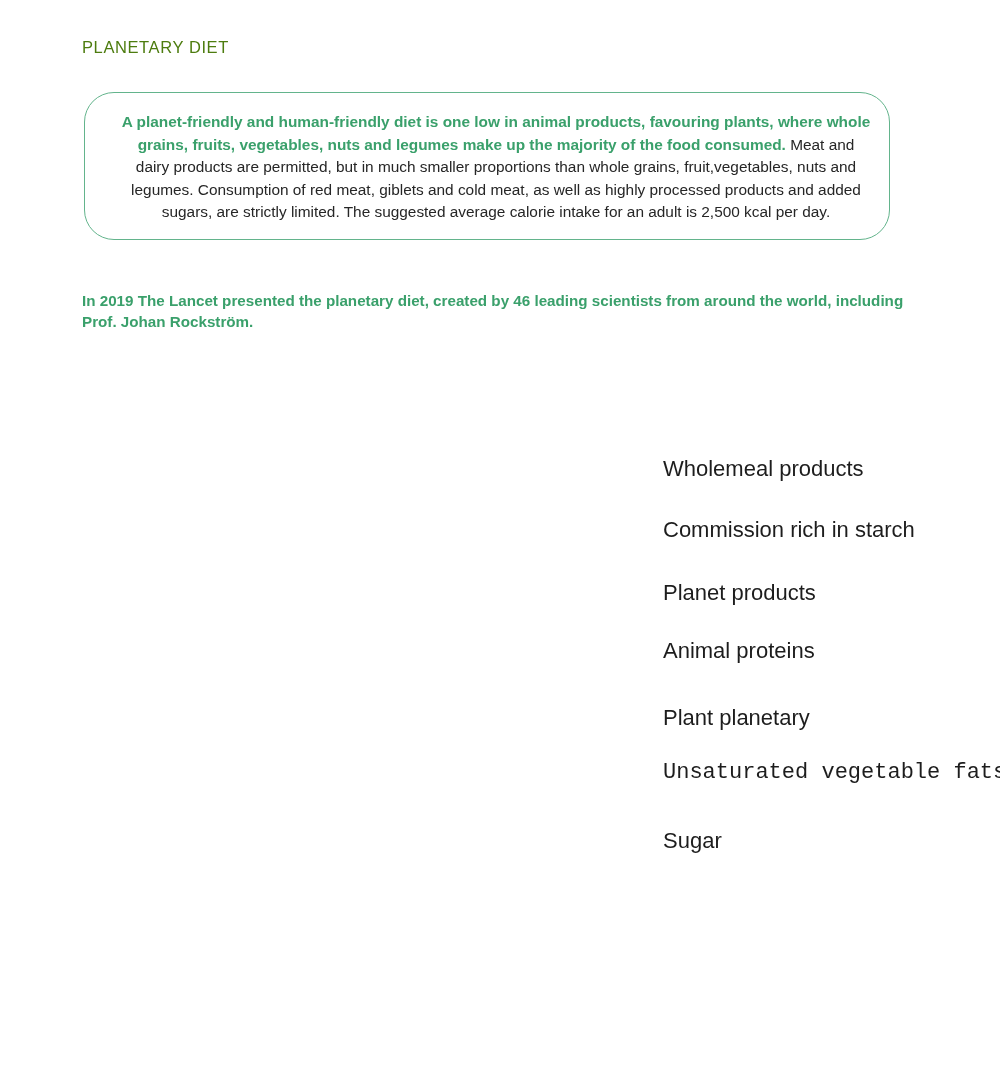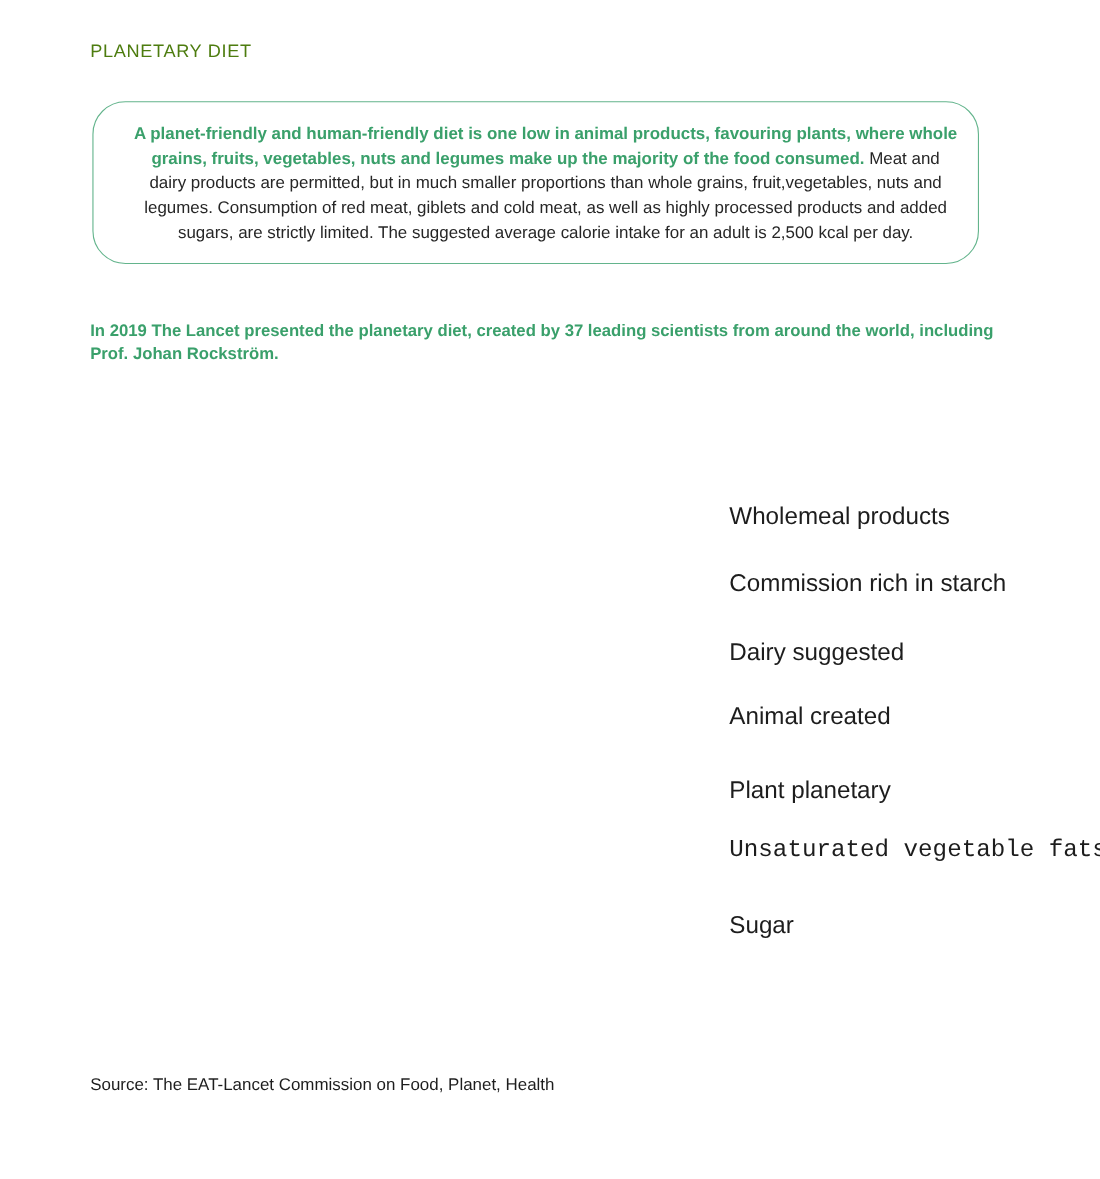--- a/index.html
+++ b/index.html
@@ -101,21 +101,21 @@
 <body>
 
 <div class="page-title">PLANETARY DIET</div>
 
 <div class="callout">
   <div class="callout-text">
     <span class="lead">A planet-friendly and human-friendly diet is one low in animal products, favouring plants, where whole grains, fruits, vegetables, nuts and legumes make up the majority of the food consumed.</span><span> Meat and dairy products are permitted, but in much smaller proportions than whole grains, fruit,vegetables, nuts and legumes. Consumption of red meat, giblets and cold meat, as well as highly processed products and added sugars, are strictly limited. The suggested average calorie intake for an adult is 2,500 kcal per day.</span>
   </div>
 </div>
 
-<div class="lancet">In 2019 The Lancet presented the planetary diet, created by 37 leading scientists from around the world, including Prof. Johan Rockström.</div>
+<div class="lancet">In 2019 The Lancet presented the planetary diet, created by 46 leading scientists from around the world, including Prof. Johan Rockström.</div>
 
 <div class="chart-wrap">
 
   <svg class="chart-svg" width="1000" height="600" viewBox="0 -360 1000 600">
 
     <defs>
       <clipPath id="plateClip">
         <circle cx="350" cy="645" r="215"></circle>
       </clipPath>
       <clipPath id="leftHalfClip">
@@ -384,22 +384,21 @@
       <circle cx="522" cy="620" r="3.4"></circle>
       <circle cx="523" cy="678" r="3.4"></circle>
       <circle cx="498" cy="712" r="3.4"></circle>
       <circle cx="443" cy="775" r="3.4"></circle>
       <circle cx="362" cy="838" r="3.4"></circle>
     </g>
   </svg>
 
   <div class="legend-label" style="top:96px;">Wholemeal products</div>
   <div class="legend-label" style="top:157px;">Commission rich in starch</div>
-  <div class="legend-label" style="top:220px;">Dairy suggested</div>
-  <div class="legend-label" style="top:278px;">Animal created</div>
+  <div class="legend-label" style="top:220px;">Planet products</div>
+  <div class="legend-label" style="top:278px;">Animal proteins</div>
   <div class="legend-label" style="top:345px;">Plant planetary</div>
   <div class="legend-label" style="top:400px;font-family:Liberation Mono, monospace;">Unsaturated vegetable fats</div>
   <div class="legend-label" style="top:468px;text-align:right;">Sugar</div>
 </div>
 
 <div class="source">
-  <div>Source: The EAT-Lancet Commission on Food, Planet, Health</div>
 </div>
 
 </body></html>

